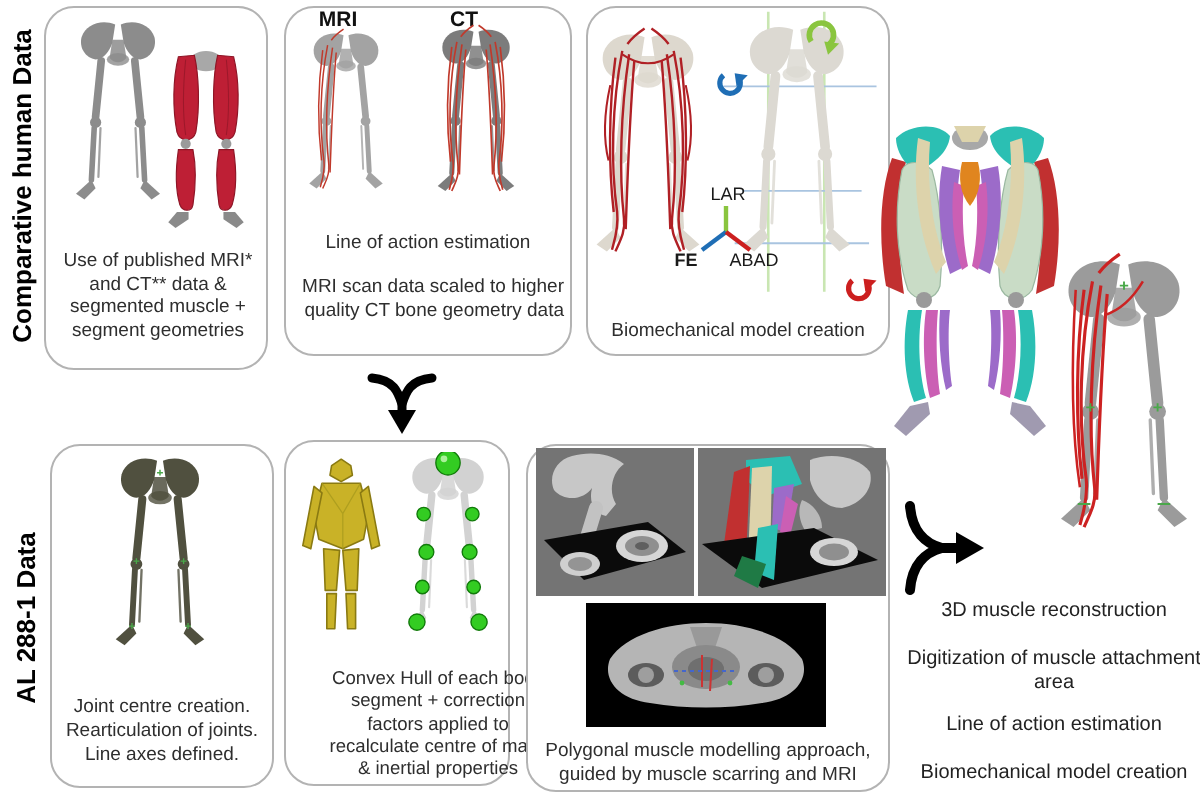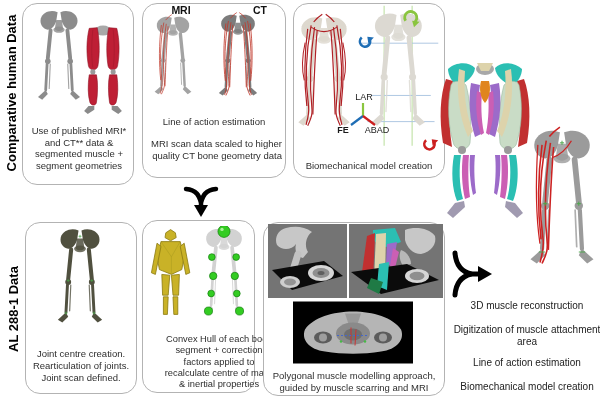--- a/index.html
+++ b/index.html
@@ -2,21 +2,21 @@
 <html><head>
 <meta charset="utf-8">
 <style>
   html,body{margin:0;padding:0;}
   body{font-family:"Liberation Sans",sans-serif;background:#fff;}
   #stage{position:relative;width:600px;height:400px;background:#fff;overflow:hidden;}
   .abs{position:absolute;}
   .panel{position:absolute;border:1.5px solid #b3b3b3;border-radius:15px;background:#fff;box-sizing:border-box;}
   .cap{position:absolute;font-size:9.5px;line-height:1.22;color:#2e2e2e;text-align:center;}
   .capline{font-size:9.5px;line-height:1.25;color:#2e2e2e;text-align:center;}
-  .blabel{position:absolute;font-weight:bold;font-size:10.5px;color:#111;text-align:center;margin-left:12px;}
+  .blabel{position:absolute;font-weight:bold;font-size:10.5px;color:#111;text-align:center;}
   .vlabel{position:absolute;font-weight:bold;font-size:13px;color:#000;white-space:nowrap;transform:translate(-50%,-50%) rotate(-90deg);}
   .axislbl{position:absolute;font-size:9px;color:#1a1a1a;text-align:center;}
   .step{position:absolute;left:452px;width:150px;font-size:10px;line-height:1.2;color:#222;text-align:center;}
   svg{display:block;}
 </style>
 </head>
 <body>
 
 <div id="stage">
 
@@ -70,21 +70,21 @@
     <circle cx="41" cy="12" r="4.5" fill="#989898"></circle>
     <use href="#redleg"></use>
     <g transform="translate(60,0) scale(-1,1)">
         <use href="#redleg"></use>
       </g>
   </svg>
   <div class="cap" style="left:28px;top:125px;width:102px;">Use of published MRI* and CT** data &amp; segmented muscle + segment geometries</div>
 
   <div class="panel" style="left:142px;top:3px;width:144px;height:175px;"></div>
   <div class="blabel" style="left:153px;top:4px;width:32px;">MRI</div>
-  <div class="blabel" style="left:232px;top:4px;width:32px;">CT</div>
+  <div class="blabel" style="left:216px;top:4px;width:32px;">CT</div>
   <svg class="abs" style="left:148px;top:14px;" width="50" height="98" viewBox="0 0 70 160">
     <use href="#skel" color="#a3a3a3"></use>
     <use href="#mlines" stroke="#c0392b" stroke-width="1.2"></use>
   </svg>
   <svg class="abs" style="left:207px;top:12px;" width="62" height="102" viewBox="0 0 70 160">
     <use href="#skel" color="#7c7c7c"></use>
     <use href="#mlines" stroke="#c0392b" stroke-width="1.3"></use>
     <g transform="translate(70,0) scale(-1,1)">
         <use href="#mlines" stroke="#c0392b" stroke-width="1.3"></use>
       </g>
@@ -144,21 +144,21 @@
   <div class="panel" style="left:25px;top:222px;width:112px;height:172px;"></div>
   <svg class="abs" style="left:52px;top:226px;" width="56" height="118" viewBox="0 0 70 160">
     <use href="#skel" color="#50503f"></use>
     <path d="M33,14 h4 M35,12 v4" stroke="#4aa84a" stroke-width="1"></path>
     <path d="M17,74 h4 M19,72 v4 M49,74 h4 M51,72 v4" stroke="#4aa84a" stroke-width="0.9"></path>
     <path d="M14,118 h4 M16,116 v4 M52,118 h4 M54,116 v4" stroke="#4aa84a" stroke-width="0.9"></path>
   </svg>
   <div class="abs" style="left:30px;top:348px;width:102px;">
     <div class="capline">Joint centre creation.</div>
     <div class="capline">Rearticulation of joints.</div>
-    <div class="capline">Joint scan defined.</div>
+    <div class="capline">Line axes defined.</div>
   </div>
 
   <div class="panel" style="left:142px;top:220px;width:113px;height:173px;"></div>
   <svg class="abs" style="left:148px;top:228px;" width="46" height="88" viewBox="0 0 55 110">
     <g fill="#c9b227" stroke="#8a7a12" stroke-width="1" stroke-linejoin="round">
       <polygon points="27,2 33,6 34,12 27,16 20,12 21,6"></polygon>
       <polygon points="15,17 39,17 44,36 41,52 28,58 13,52 10,36"></polygon>
       <polygon points="10,19 3,56 8,58 15,23"></polygon>
       <polygon points="44,19 51,56 46,58 39,23"></polygon>
       <polygon points="16,58 26,59 24,84 17,84"></polygon>

